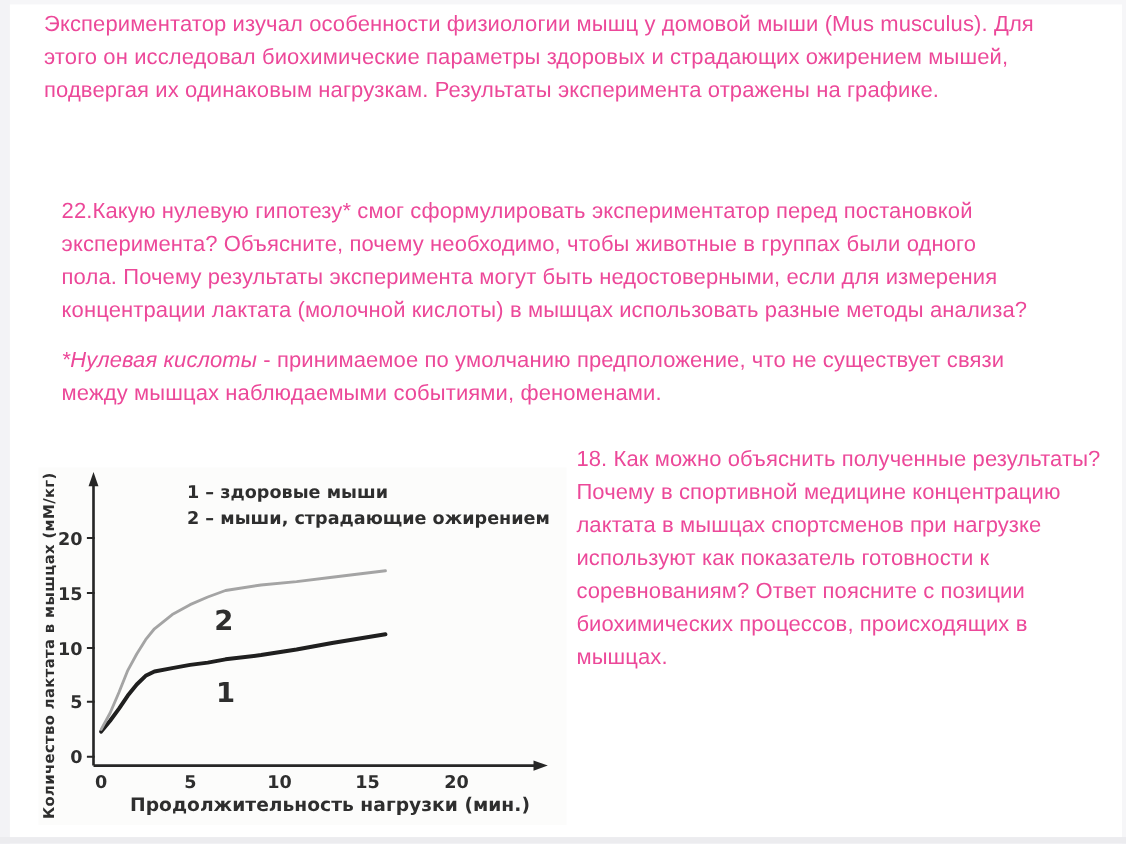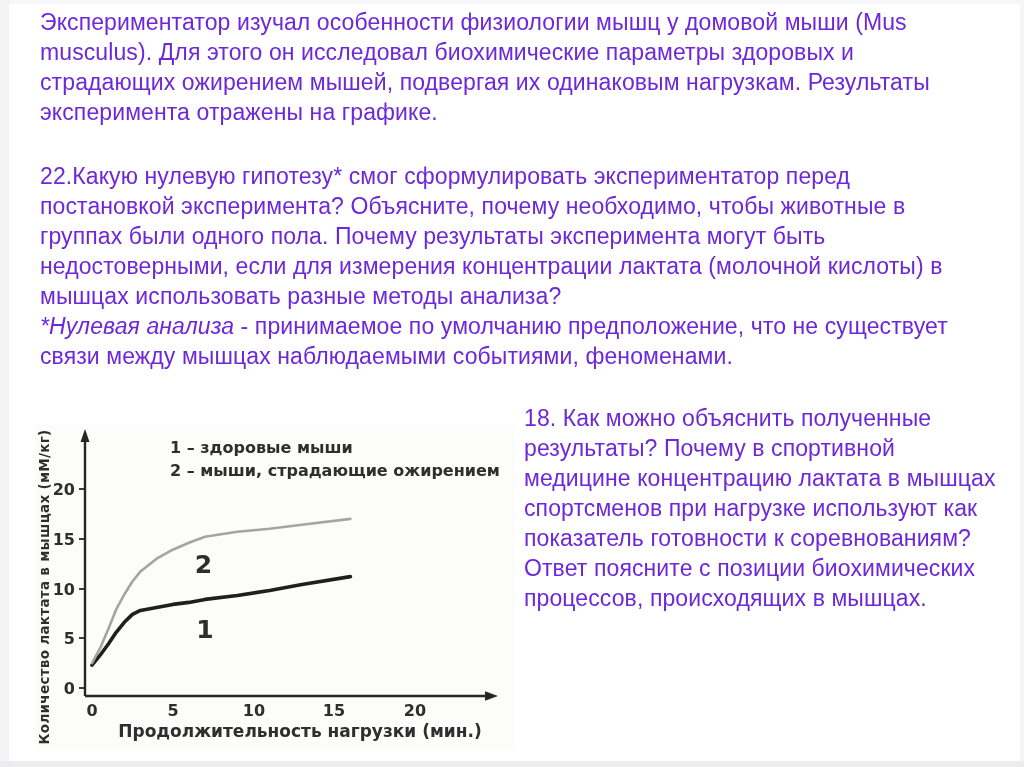--- a/index.html
+++ b/index.html
@@ -6,26 +6,26 @@
   body {
     width: 1024px; height: 767px;
     position: relative;
     background: #ffffff;
     overflow: hidden;
     font-family: "Liberation Sans", sans-serif;
   }
   .para {
     position: absolute;
     margin: 0;
-    color: #6d28d9;
-    font-size: 23px;
+    color: #ec4899;
+    font-size: 20px;
     line-height: 30px;
     letter-spacing: 0.1px;
   }
-  .para p { margin: 0; }
+  .para p { margin: 16px; }
   #intro { left: 40px; top: 7px;  width: 918px; }
   #q22   { left: 40px; top: 161px; width: 918px; }
   #q23   { left: 524px; top: 403px; width: 480px; }
   #q22 .footnote-term { font-style: italic; }
 
   .chart-wrap {
     position: absolute;
     left: 35px; top: 425px;
     width: 480px; height: 325px;
     background: #fcfcfb;
@@ -55,21 +55,21 @@
 
 <div class="edge edge-top"></div>
 <div class="edge edge-left"></div>
 <div class="edge edge-right"></div>
 <div class="edge edge-bottom"></div>
 
 <p class="para" id="intro">Экспериментатор изучал особенности физиологии мышц у домовой мыши (Mus musculus). Для этого он исследовал биохимические параметры здоровых и страдающих ожирением мышей, подвергая их одинаковым нагрузкам. Результаты эксперимента отражены на графике.</p>
 
 <div class="para" id="q22">
   <p>22.Какую нулевую гипотезу* смог сформулировать экспериментатор перед постановкой эксперимента? Объясните, почему необходимо, чтобы животные в группах были одного пола. Почему результаты эксперимента могут быть недостоверными, если для измерения концентрации лактата (молочной кислоты) в мышцах использовать разные методы анализа?</p>
-  <p><i class="footnote-term">*Нулевая анализа</i><span> - принимаемое по умолчанию предположение, что не существует связи между мышцах наблюдаемыми событиями, феноменами.</span></p>
+  <p><i class="footnote-term">*Нулевая кислоты</i><span> - принимаемое по умолчанию предположение, что не существует связи между мышцах наблюдаемыми событиями, феноменами.</span></p>
 </div>
 
 <p class="para" id="q23">18. Как можно объяснить полученные результаты? Почему в спортивной медицине концентрацию лактата в мышцах спортсменов при нагрузке используют как показатель готовности к соревнованиям? Ответ поясните с позиции биохимических процессов, происходящих в мышцах.</p>
 
 <div class="chart-wrap">
   <svg id="chart-svg" width="480" height="325" viewBox="0 0 480 325">
 
     <line class="axis-line" x1="50" y1="271" x2="50" y2="14"></line>
     <polygon points="50,4 45.5,17 54.5,17" fill="#262626"></polygon>
     <line class="axis-line" x1="50" y1="271" x2="453" y2="271"></line>

